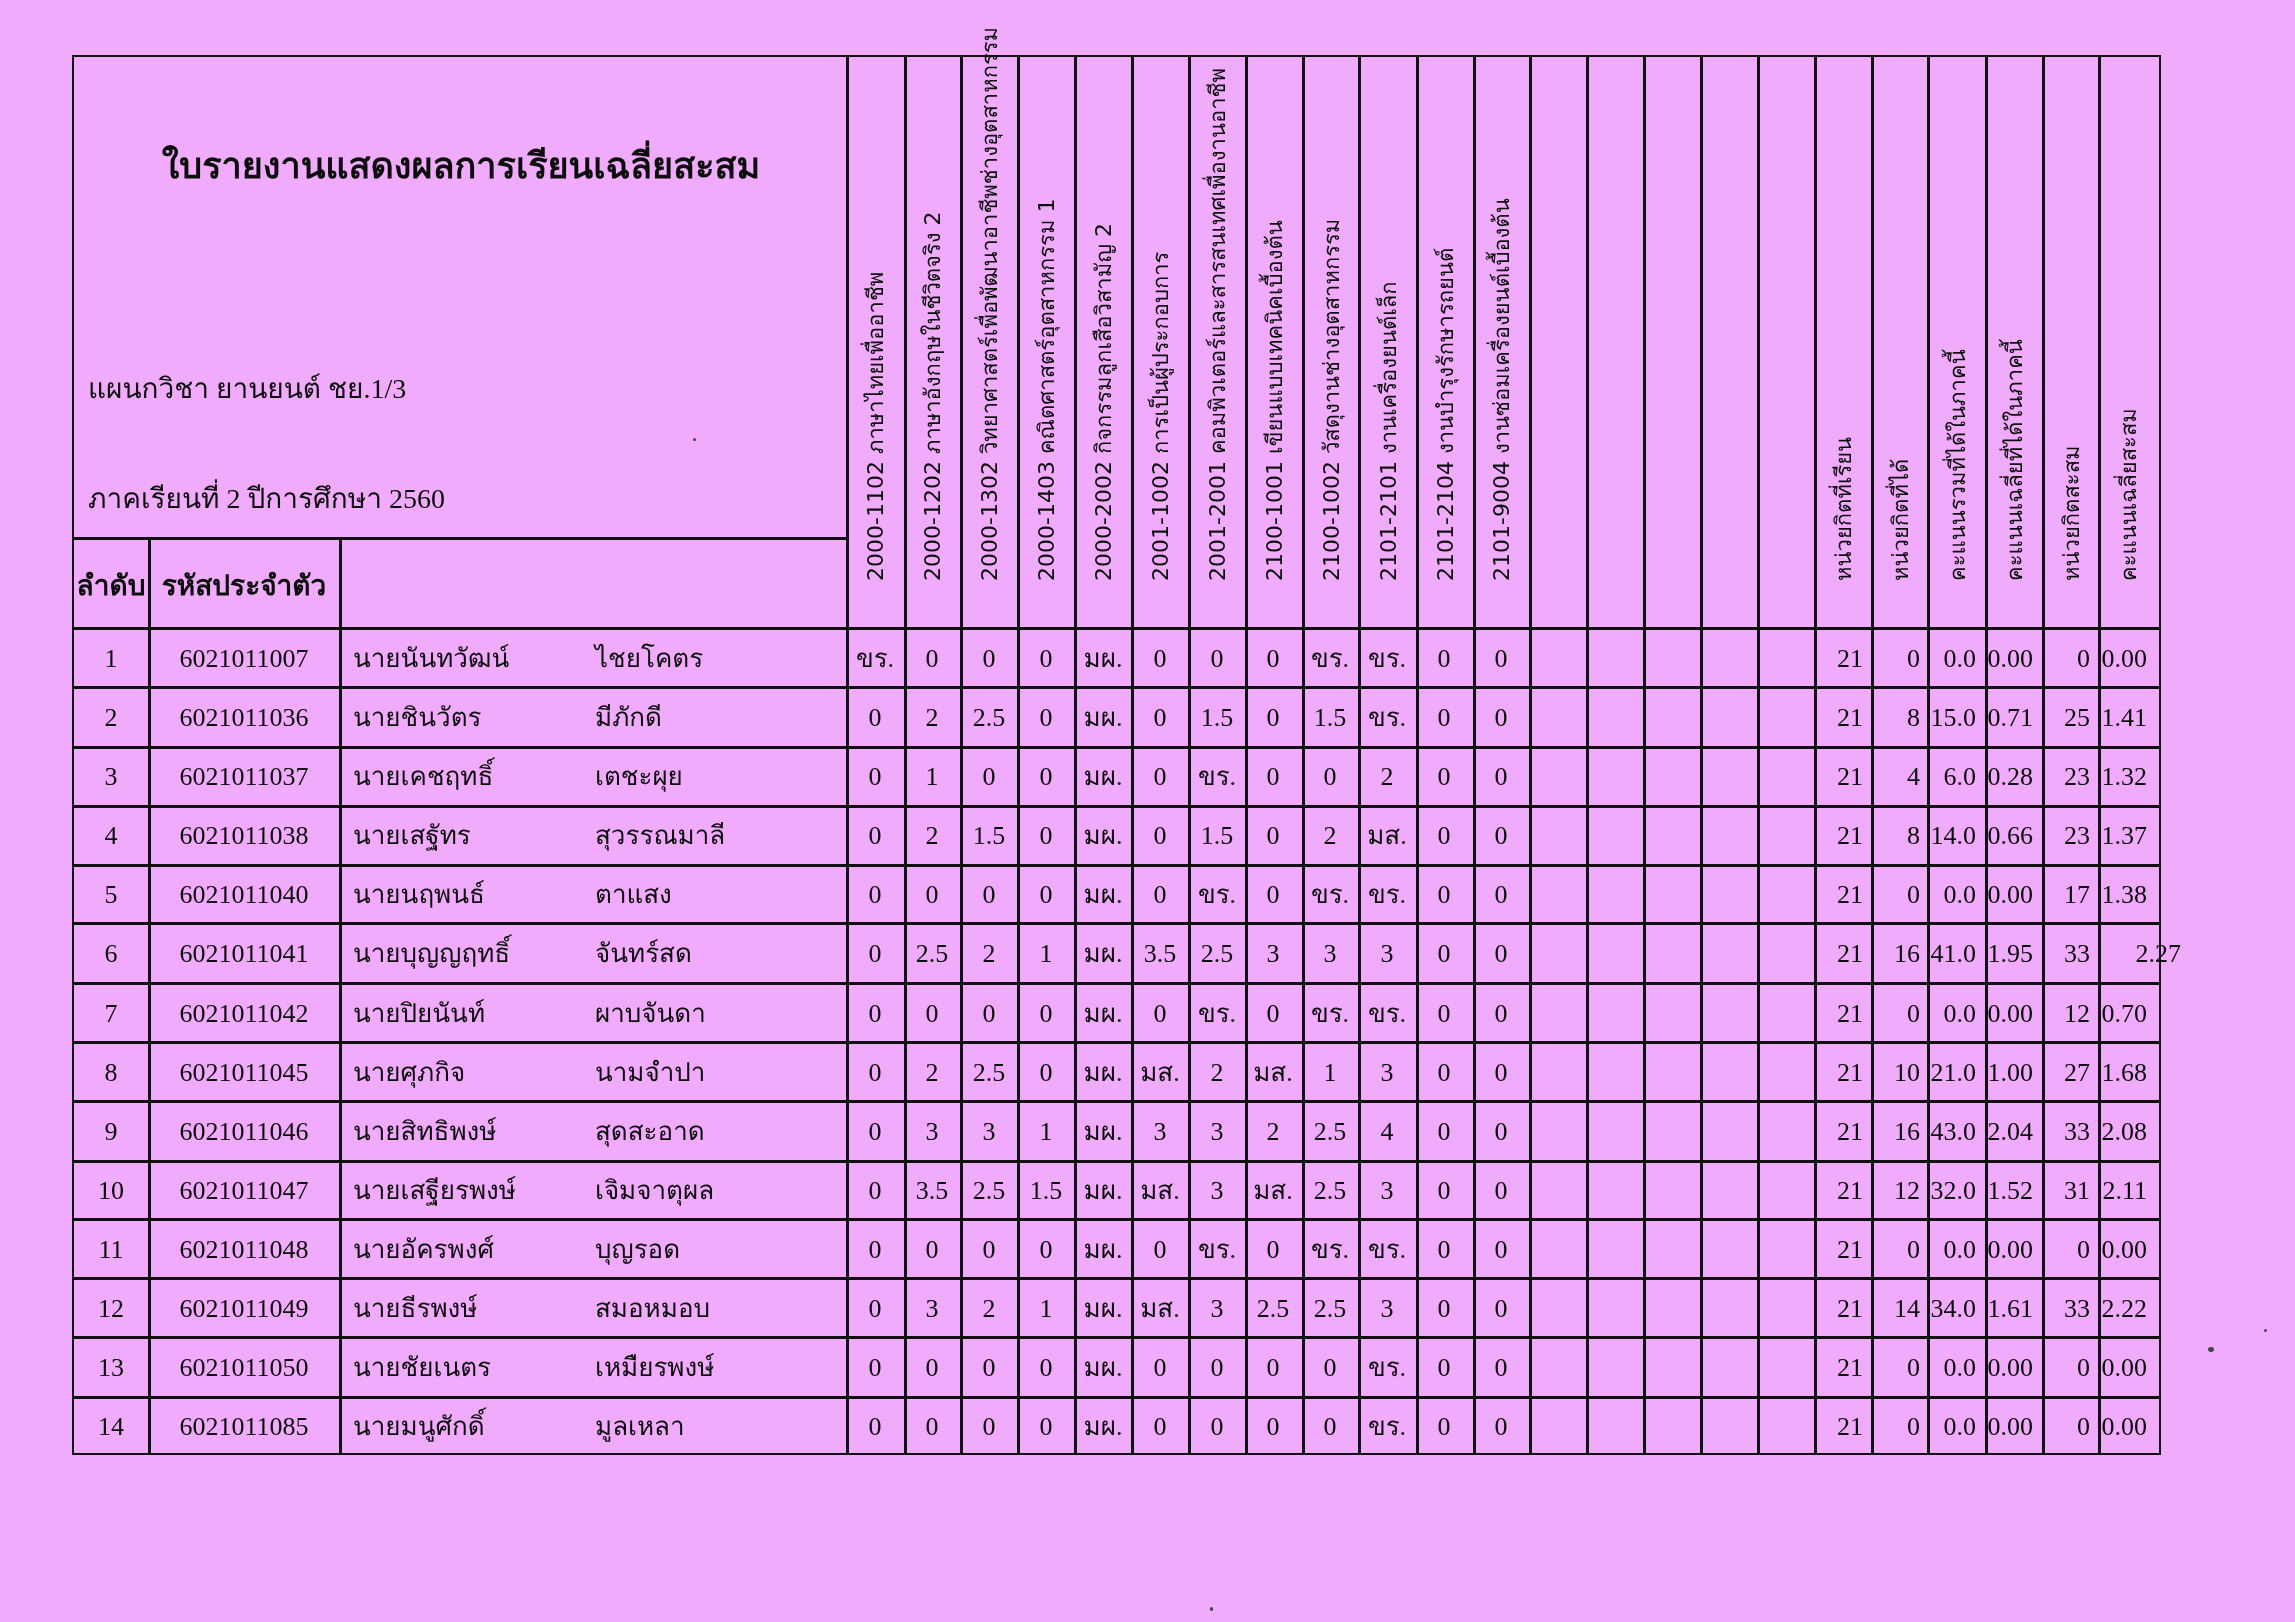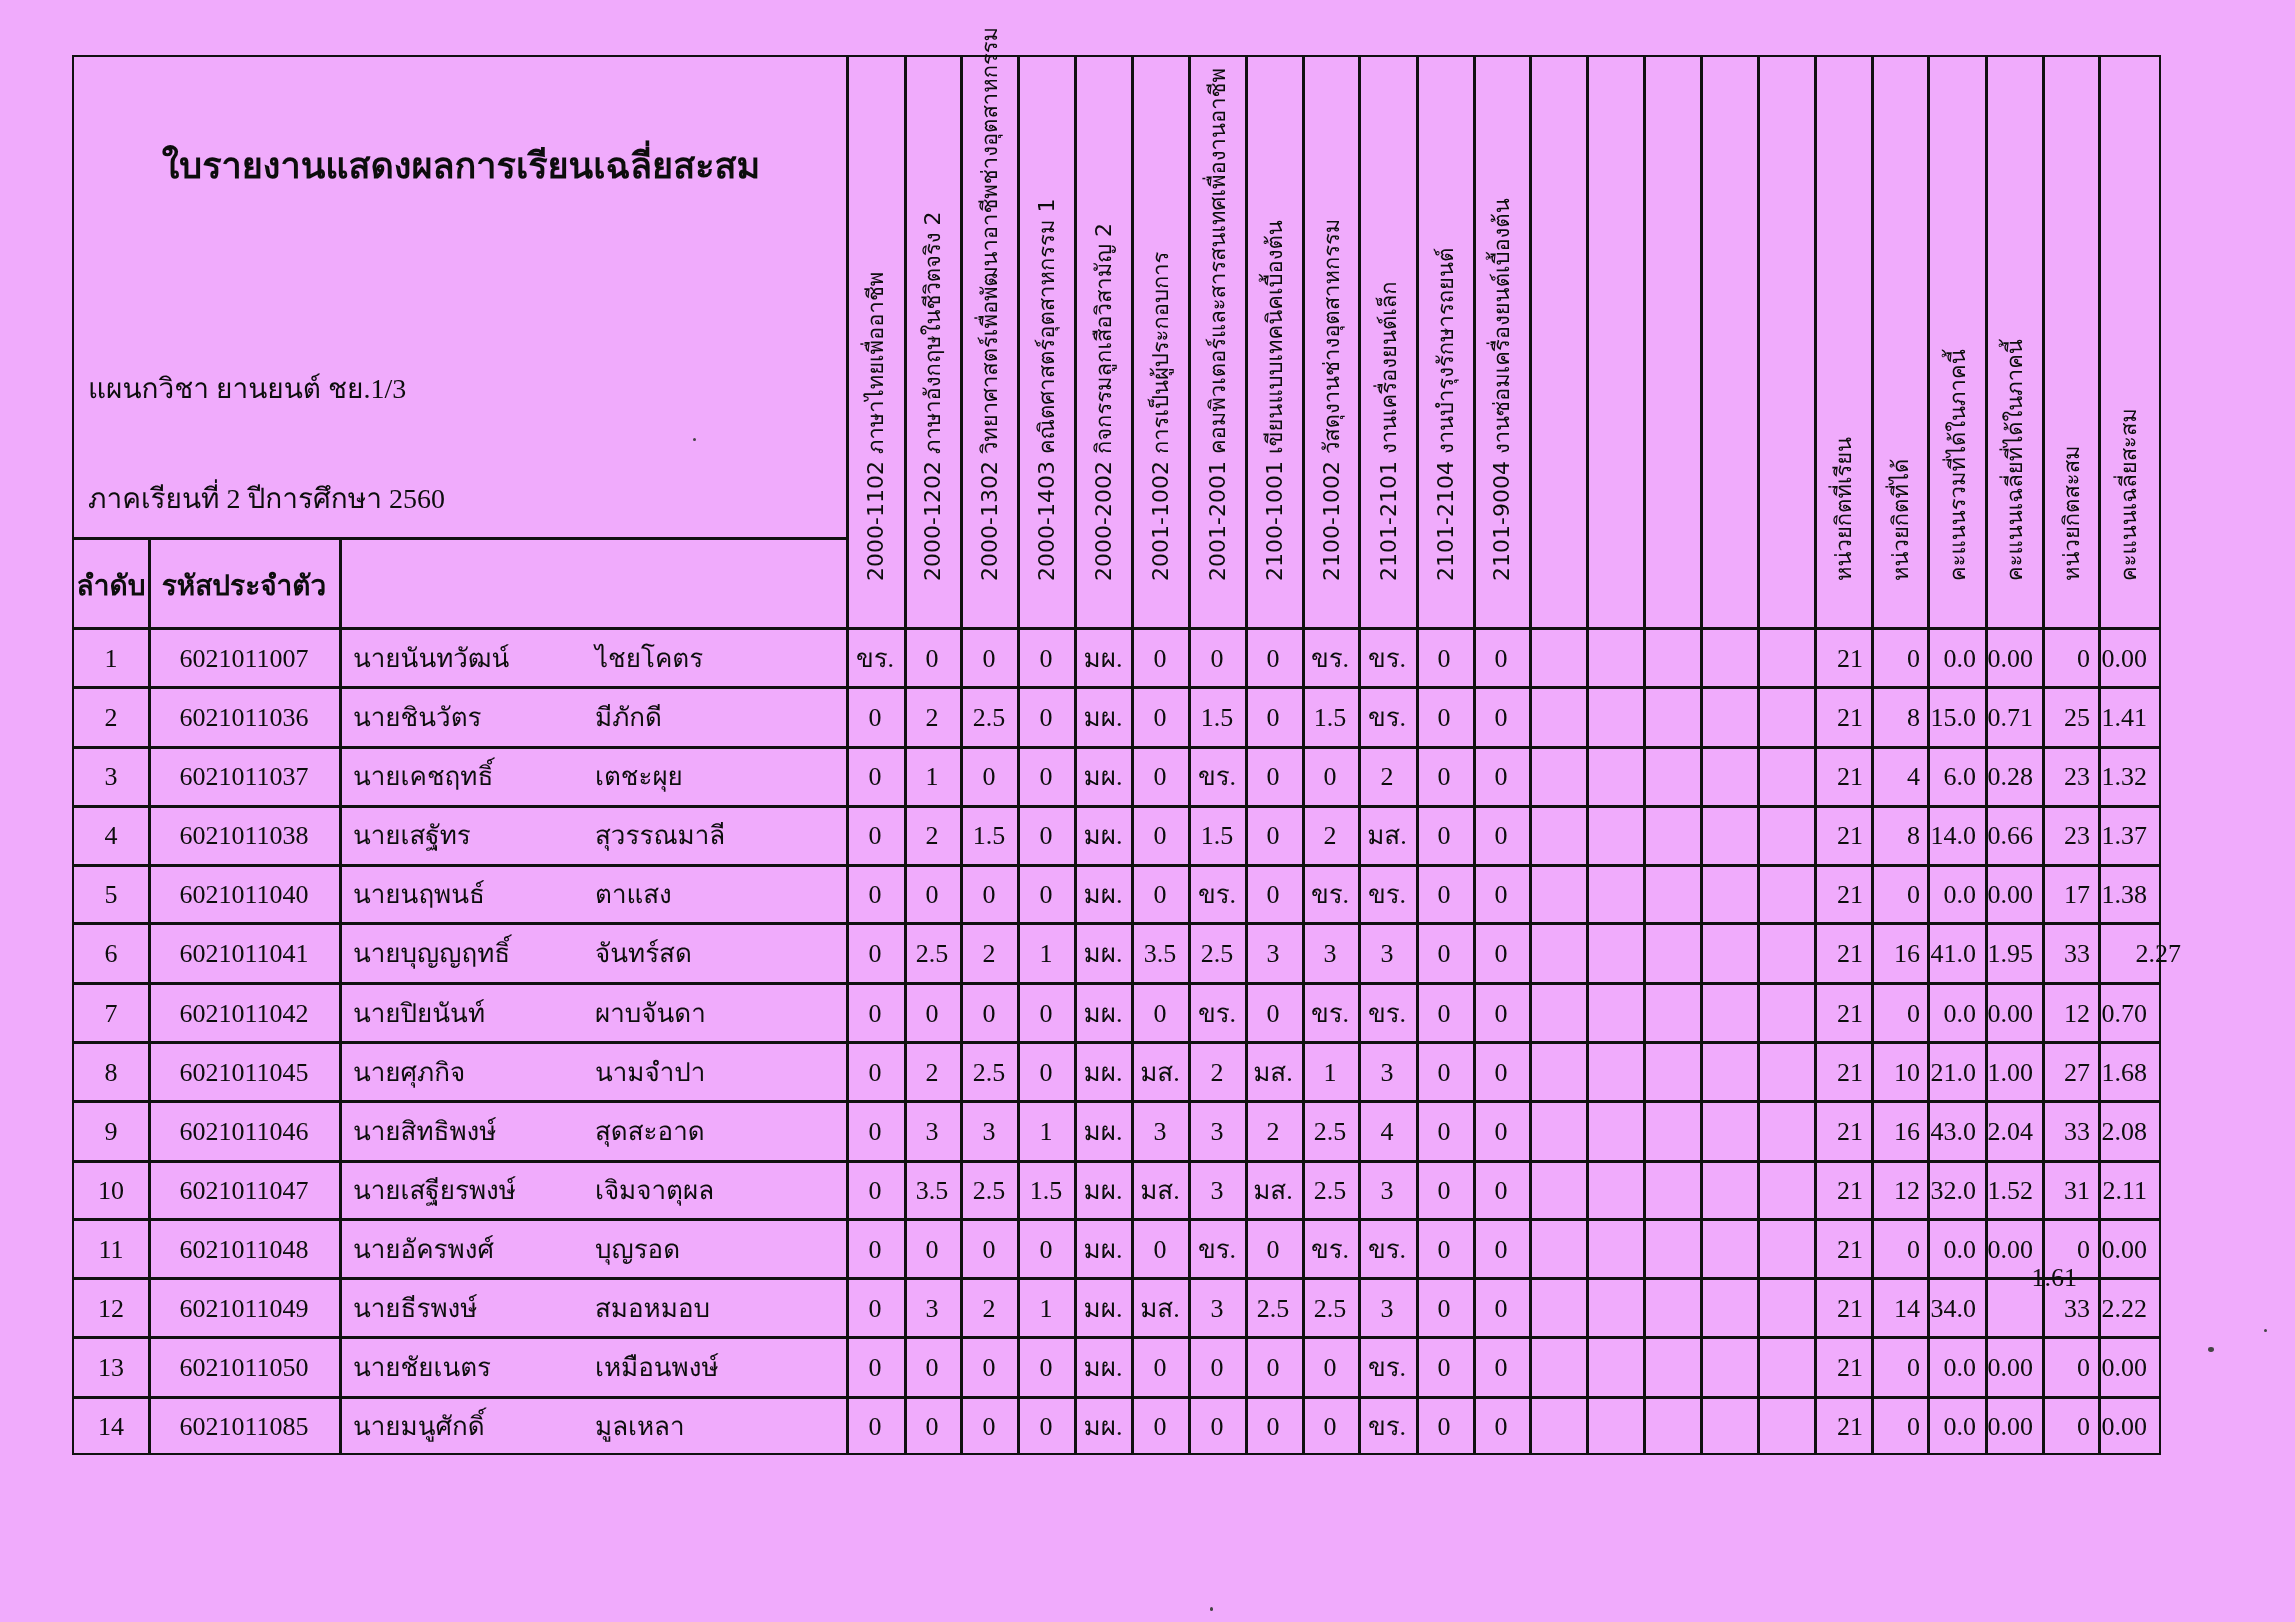--- a/index.html
+++ b/index.html
@@ -427,29 +427,29 @@
         <div class="cell c" style="left: 1133px; width: 54px; top: 1279px; height: 59px; line-height: 59px;">มส.</div>
         <div class="cell c" style="left: 1190px; width: 54px; top: 1279px; height: 59px; line-height: 59px;">3</div>
         <div class="cell c" style="left: 1246px; width: 54px; top: 1279px; height: 59px; line-height: 59px;">2.5</div>
         <div class="cell c" style="left: 1303px; width: 54px; top: 1279px; height: 59px; line-height: 59px;">2.5</div>
         <div class="cell c" style="left: 1360px; width: 54px; top: 1279px; height: 59px; line-height: 59px;">3</div>
         <div class="cell c" style="left: 1417px; width: 54px; top: 1279px; height: 59px; line-height: 59px;">0</div>
         <div class="cell c" style="left: 1474px; width: 54px; top: 1279px; height: 59px; line-height: 59px;">0</div>
         <div class="cell r" style="left: 1816px; width: 47px; top: 1279px; height: 59px; line-height: 59px;">21</div>
         <div class="cell r" style="left: 1873px; width: 47px; top: 1279px; height: 59px; line-height: 59px;">14</div>
         <div class="cell r" style="left: 1929px; width: 47px; top: 1279px; height: 59px; line-height: 59px;">34.0</div>
-        <div class="cell r" style="left: 1986px; width: 47px; top: 1248px; height: 59px; line-height: 59px; margin-left: 44px;">1.61</div>
+        <div class="cell r" style="left: 1986px; width: 47px; top: 1279px; height: 59px; line-height: 59px;">1.61</div>
         <div class="cell r" style="left: 2043px; width: 47px; top: 1279px; height: 59px; line-height: 59px;">33</div>
         <div class="cell r" style="left: 2100px; width: 47px; top: 1279px; height: 59px; line-height: 59px;">2.22</div>
       </div>
       <div>
         <div class="cell c" style="left: 74px; width: 74px; top: 1338px; height: 59px; line-height: 59px;">13</div>
         <div class="cell c" style="left: 150px; width: 188px; top: 1338px; height: 59px; line-height: 59px;">6021011050</div>
         <div class="cell " style="left: 353px; width: 237px; top: 1338px; height: 59px; line-height: 59px;">นายชัยเนตร</div>
-        <div class="cell " style="left: 595px; width: 245px; top: 1338px; height: 59px; line-height: 59px;">เหมือนพงษ์</div>
+        <div class="cell " style="left: 595px; width: 245px; top: 1338px; height: 59px; line-height: 59px;">เหมืยรพงษ์</div>
         <div class="cell c" style="left: 848px; width: 54px; top: 1338px; height: 59px; line-height: 59px;">0</div>
         <div class="cell c" style="left: 905px; width: 54px; top: 1338px; height: 59px; line-height: 59px;">0</div>
         <div class="cell c" style="left: 962px; width: 54px; top: 1338px; height: 59px; line-height: 59px;">0</div>
         <div class="cell c" style="left: 1019px; width: 54px; top: 1338px; height: 59px; line-height: 59px;">0</div>
         <div class="cell c" style="left: 1076px; width: 54px; top: 1338px; height: 59px; line-height: 59px;">มผ.</div>
         <div class="cell c" style="left: 1133px; width: 54px; top: 1338px; height: 59px; line-height: 59px;">0</div>
         <div class="cell c" style="left: 1190px; width: 54px; top: 1338px; height: 59px; line-height: 59px;">0</div>
         <div class="cell c" style="left: 1246px; width: 54px; top: 1338px; height: 59px; line-height: 59px;">0</div>
         <div class="cell c" style="left: 1303px; width: 54px; top: 1338px; height: 59px; line-height: 59px;">0</div>
         <div class="cell c" style="left: 1360px; width: 54px; top: 1338px; height: 59px; line-height: 59px;">ขร.</div>

